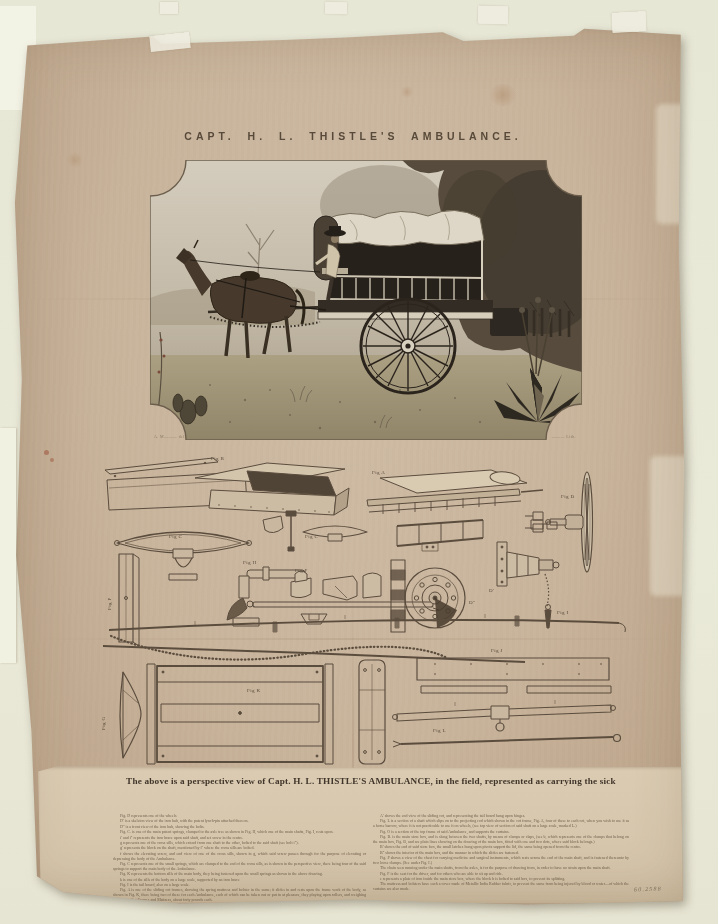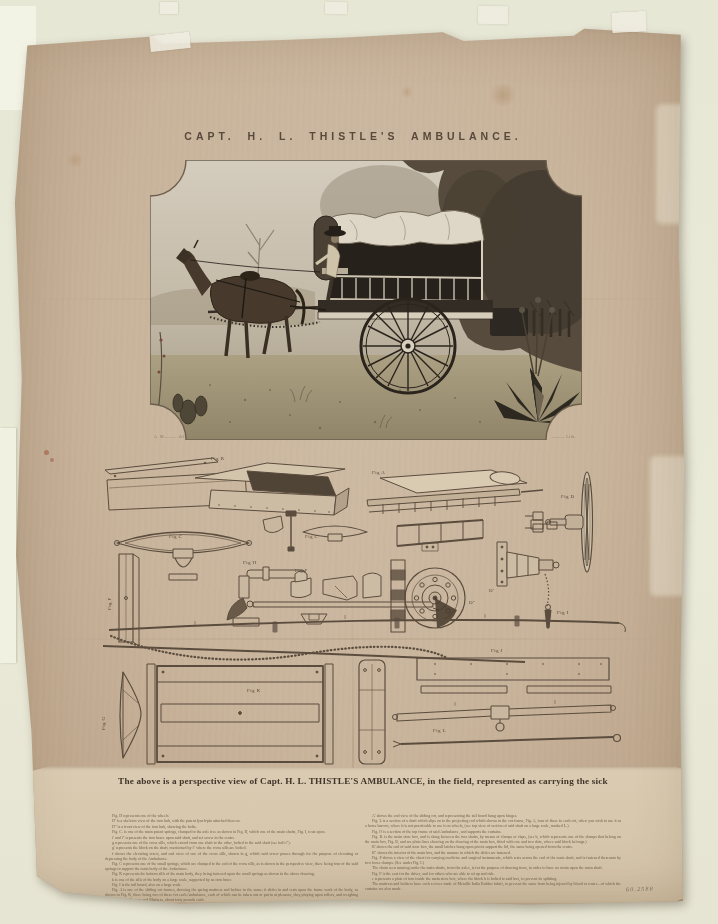--- a/index.html
+++ b/index.html
@@ -21,21 +21,21 @@
     font-family:"Liberation Sans",sans-serif;font-weight:700;font-size:10.5px;
     letter-spacing:4px;word-spacing:6px;color:#584a3a;}
   .vignette{position:absolute;left:142px;top:134px;width:432px;height:280px;}
   .credit{position:absolute;top:408px;font-size:4px;color:#8a7b66;letter-spacing:.4px;}
   .credit.left{left:146px;}
   .credit.right{left:452px;width:116px;text-align:right;}
   .diagrams{position:absolute;left:87px;top:424px;width:555px;height:320px;}
   .diagrams svg{position:absolute;inset:0;}
   .fig-label{position:absolute;font-size:5px;color:#564a3b;letter-spacing:.4px;white-space:nowrap;}
   .fig-label.rot{transform:rotate(-90deg);transform-origin:left top;}
-  .slip{position:absolute;left:22px;top:740px;width:666px;height:138px;
+  .slip{position:absolute;left:30px;top:740px;width:666px;height:138px;
     background:linear-gradient(180deg,#dacbb2 0%,#d5c5ab 70%,#cfbea3 100%);
     clip-path:polygon(0 4%,3% 0,55% 1.5%,97% .5%,100% 6%,99.6% 93%,96% 100%,40% 98.5%,4% 99.5%,.4% 92%);
     box-shadow:inset 0 2px 3px rgba(100,75,50,.25);}
   .headline{position:absolute;left:30px;right:30px;top:10px;text-align:center;
     font-weight:700;font-size:9.2px;line-height:11.5px;color:#40352a;letter-spacing:.2px;}
   .col{position:absolute;top:48px;font-size:4px;line-height:4.8px;color:#6f5f4c;
     text-align:justify;}
   .col p{margin:0 0 .6px 0;text-indent:7px;}
   .col.left{left:75px;width:253px;}
   .col.right{left:335px;width:256px;}

